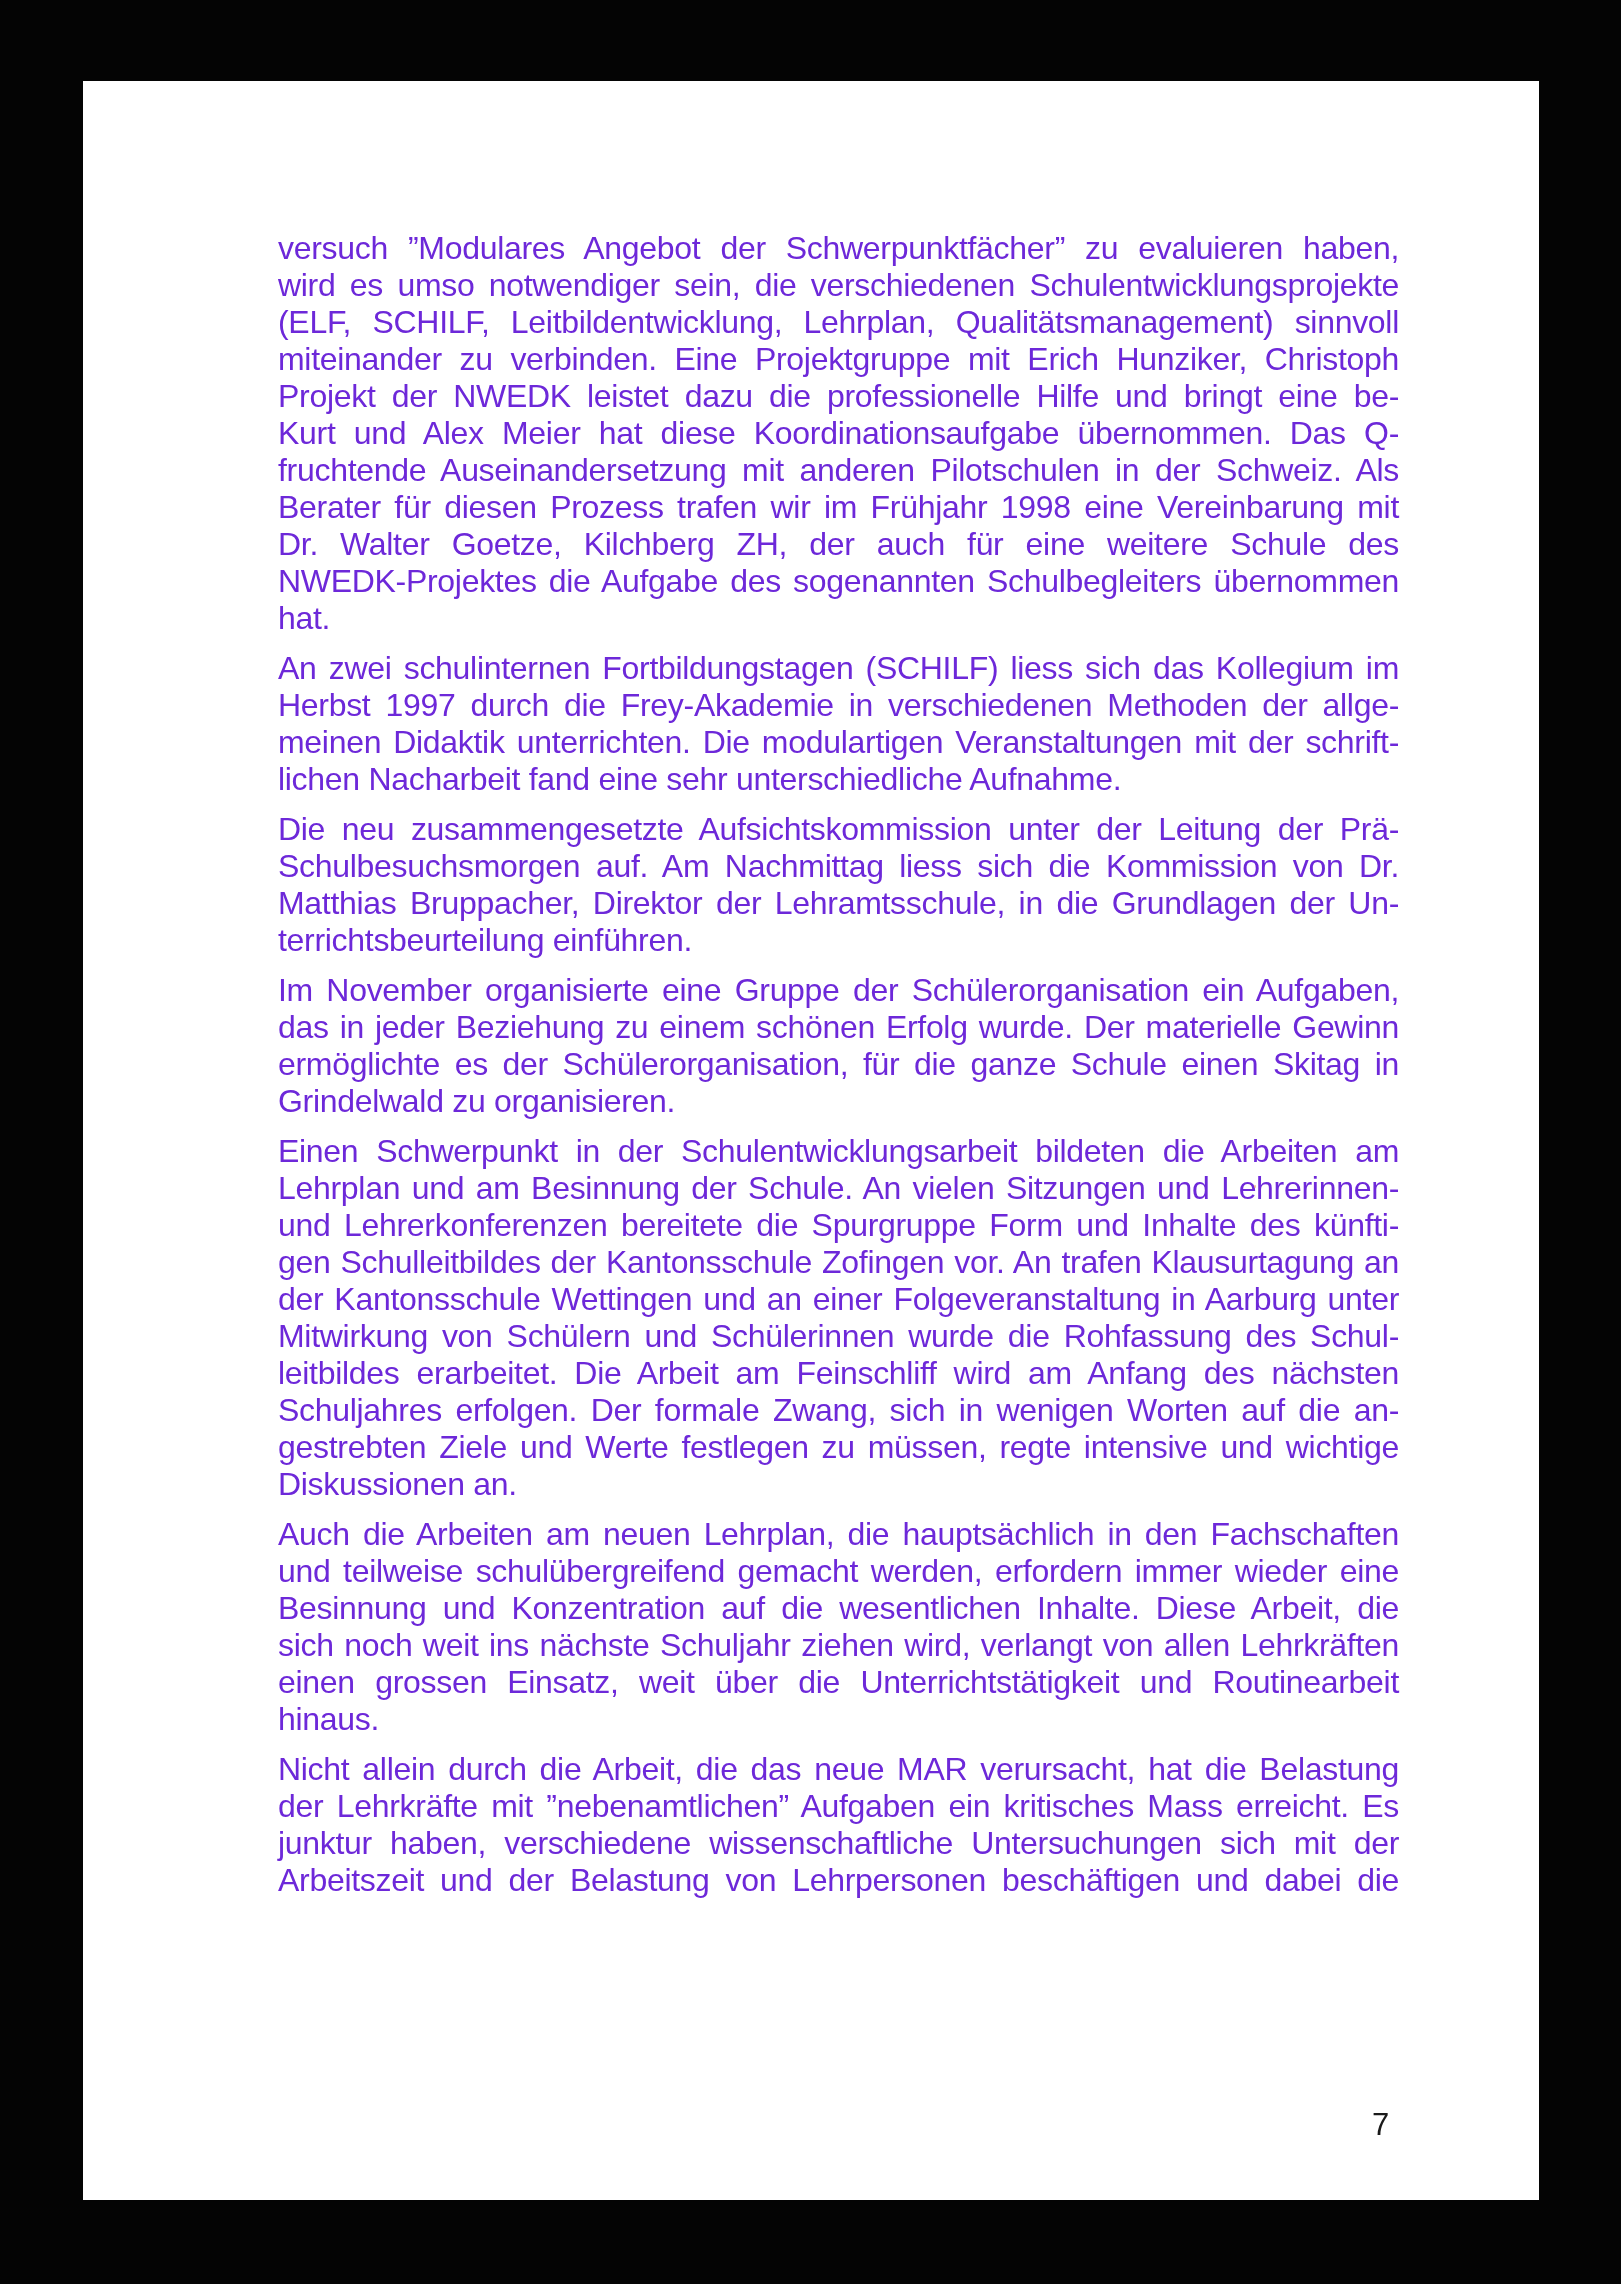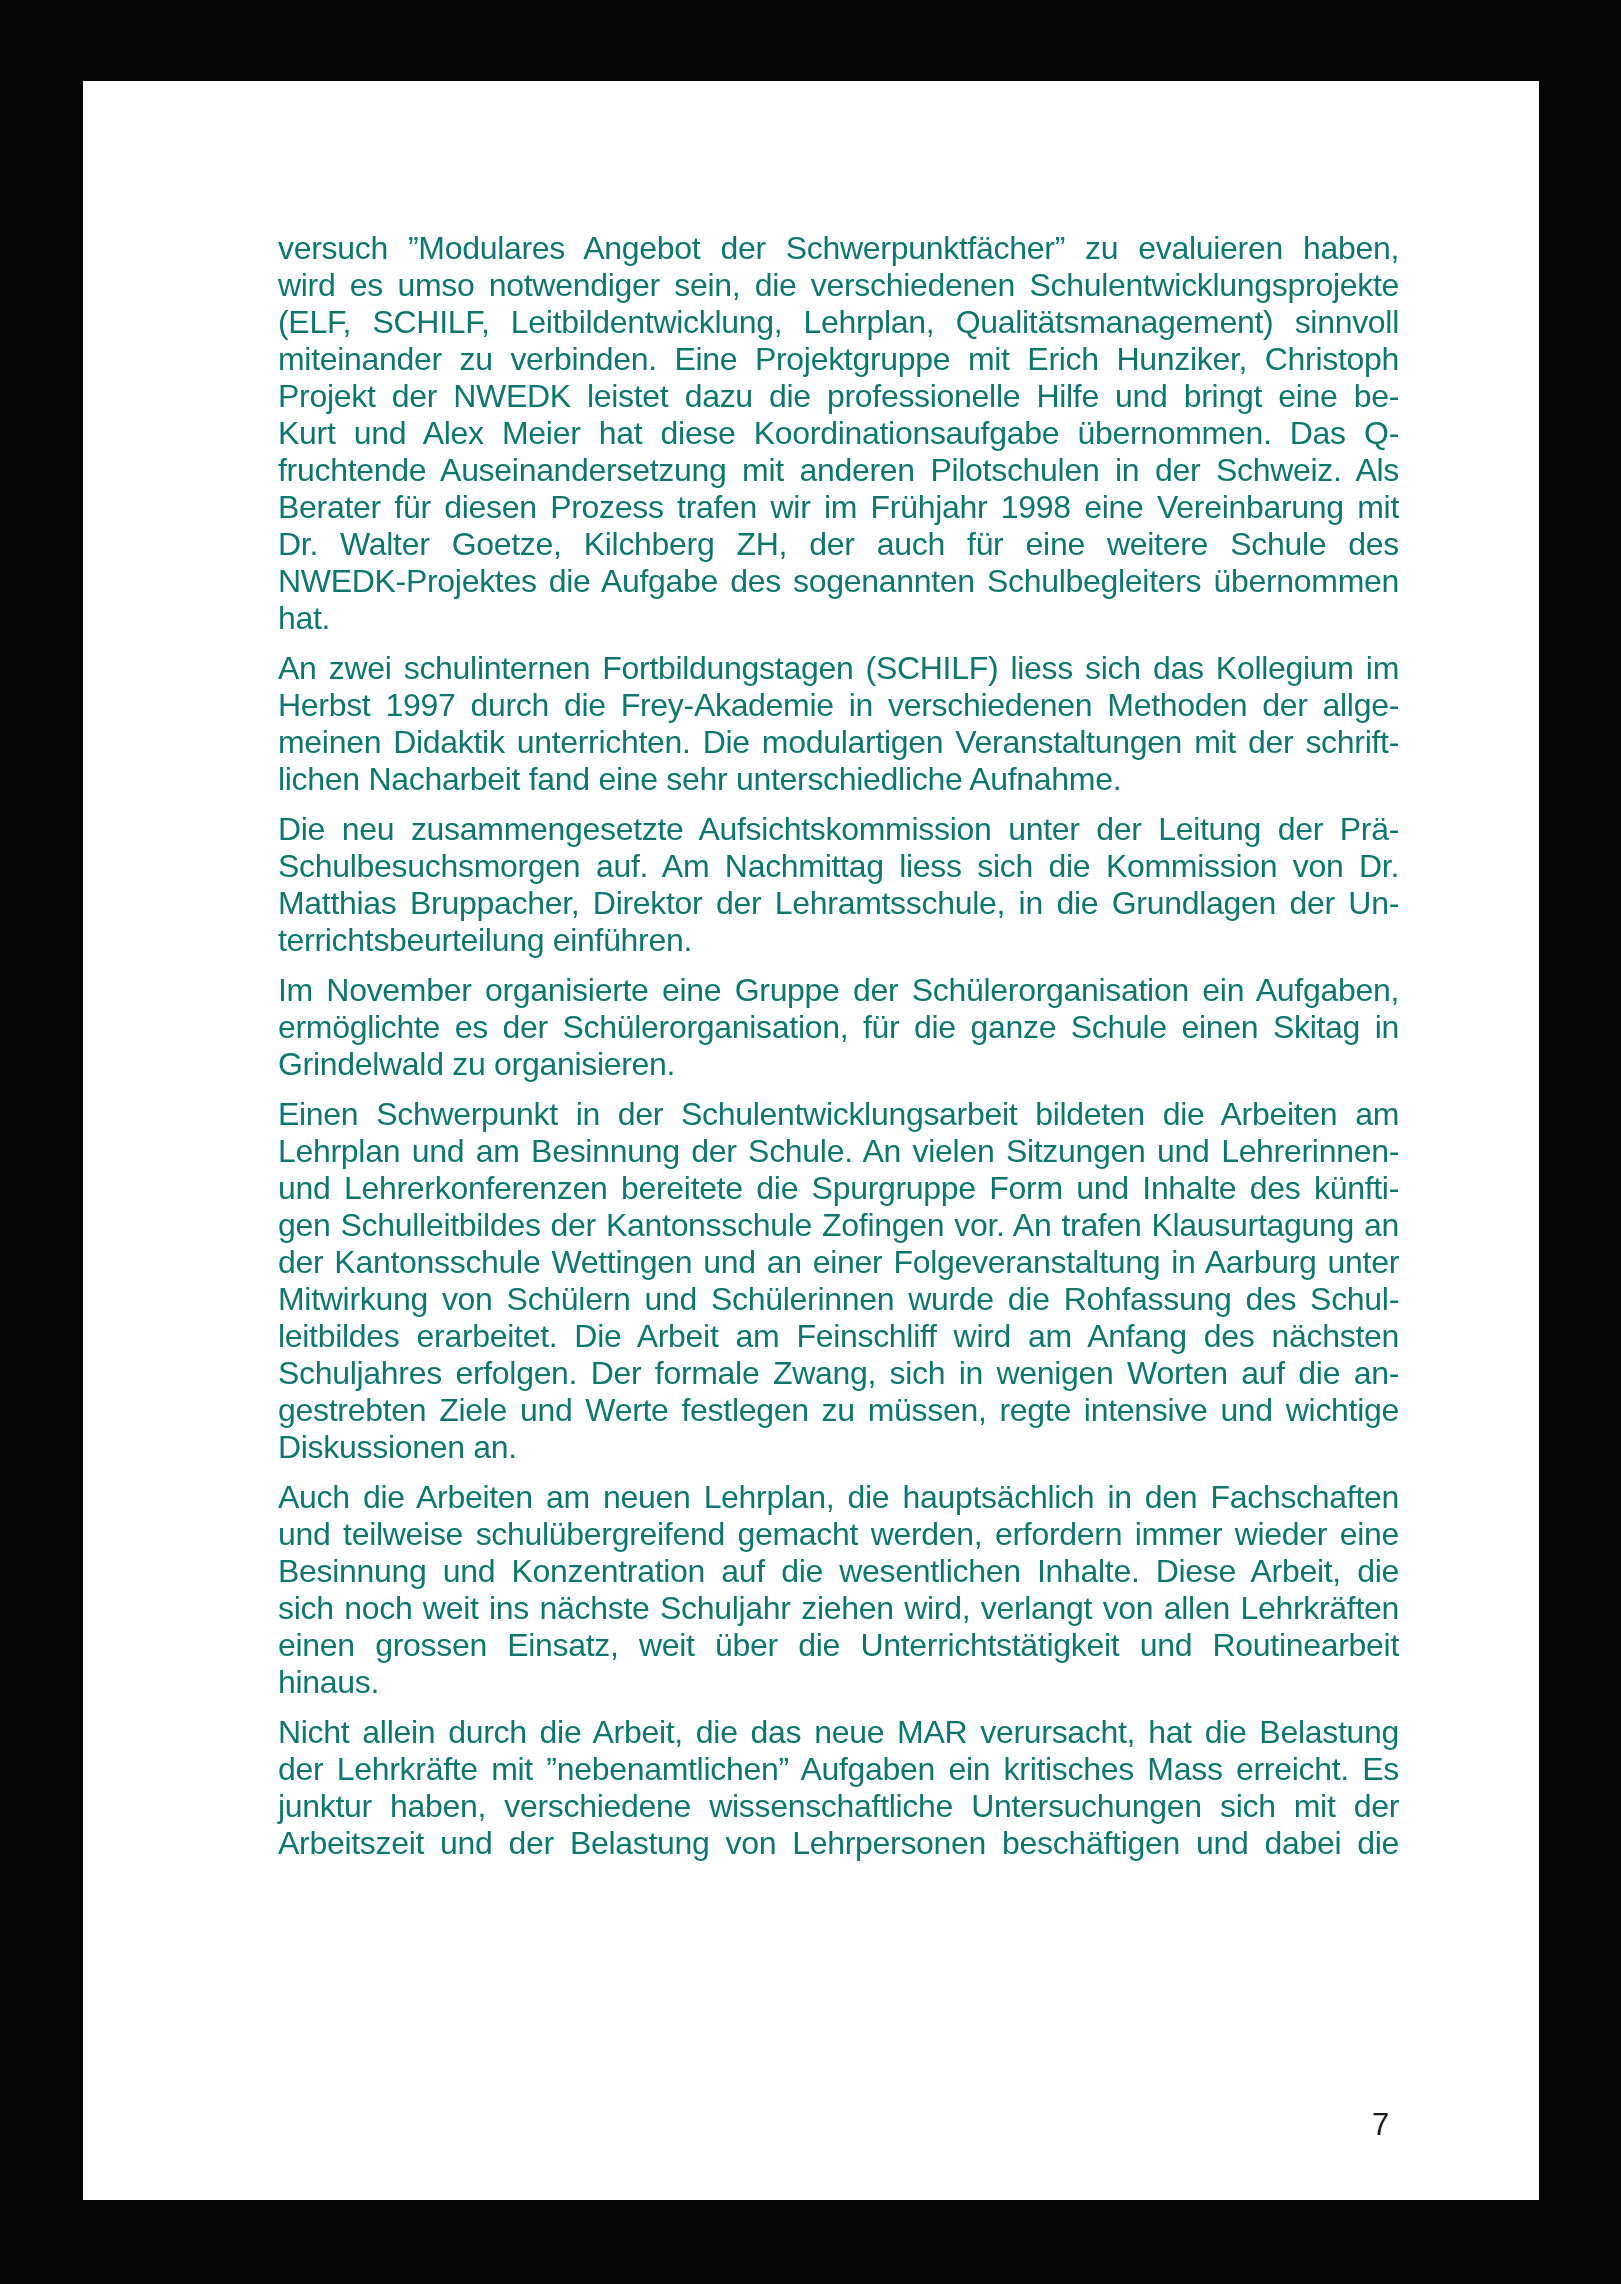--- a/index.html
+++ b/index.html
@@ -26,21 +26,21 @@
       top: 81px;
       width: 1456px;
       height: 2119px;
       background: #ffffff;
     }
     .text-column {
       position: absolute;
       left: 195px;   
       top: 149px;    
       width: 1121px; 
-      color: #0f766e;
+      color: #6d28d9;
       font-size: 32px;
       line-height: 37px;
     }
     .paragraph {
       margin: 0 0 13px 0;
     }
     .line {
       display: block;
       white-space: nowrap;
       text-align: justify;
@@ -102,20 +102,21 @@
         <span class="line last"><span class="">lichen Nacharbeit fand eine sehr unterschiedliche Aufnahme.</span></span>
       </div>
       <div class="paragraph">
         <span class="line"><span class="">Die neu zusammengesetzte </span><span class="bold">Aufsichtskommission</span><span class=""> unter der Leitung der Prä-</span></span>
         <span class="line"><span class="">Schulbesuchsmorgen auf. Am Nachmittag liess sich die Kommission von Dr.</span></span>
         <span class="line"><span class="">Matthias Bruppacher, Direktor der Lehramtsschule, in die Grundlagen der Un-</span></span>
         <span class="line last"><span class="">terrichtsbeurteilung einführen.</span></span>
       </div>
       <div class="paragraph">
         <span class="line"><span class="">Im November organisierte eine Gruppe der Schülerorganisation ein </span><span class="bold">Aufgaben</span><span class="">,</span></span>
+        <span class="line"><span class="">das in jeder Beziehung zu einem schönen Erfolg wurde. Der materielle Gewinn</span></span>
         <span class="line"><span class="">ermöglichte es der Schülerorganisation, für die ganze Schule einen </span><span class="bold">Skitag</span><span class=""> in</span></span>
         <span class="line last"><span class="">Grindelwald zu organisieren.</span></span>
       </div>
       <div class="paragraph">
         <span class="line"><span class="">Einen Schwerpunkt in der </span><span class="bold">Schulentwicklungsarbeit</span><span class=""> bildeten die Arbeiten am</span></span>
         <span class="line"><span class="bold">Lehrplan und am Besinnung</span><span class=""> der Schule. An vielen Sitzungen und Lehrerinnen-</span></span>
         <span class="line"><span class="">und Lehrerkonferenzen bereitete die Spurgruppe Form und Inhalte des künfti-</span></span>
         <span class="line"><span class="">gen Schulleitbildes der Kantonsschule Zofingen vor. An trafen Klausurtagung an</span></span>
         <span class="line"><span class="">der Kantonsschule Wettingen und an einer Folgeveranstaltung in Aarburg unter</span></span>
         <span class="line"><span class="">Mitwirkung von Schülern und Schülerinnen wurde die Rohfassung des Schul-</span></span>

